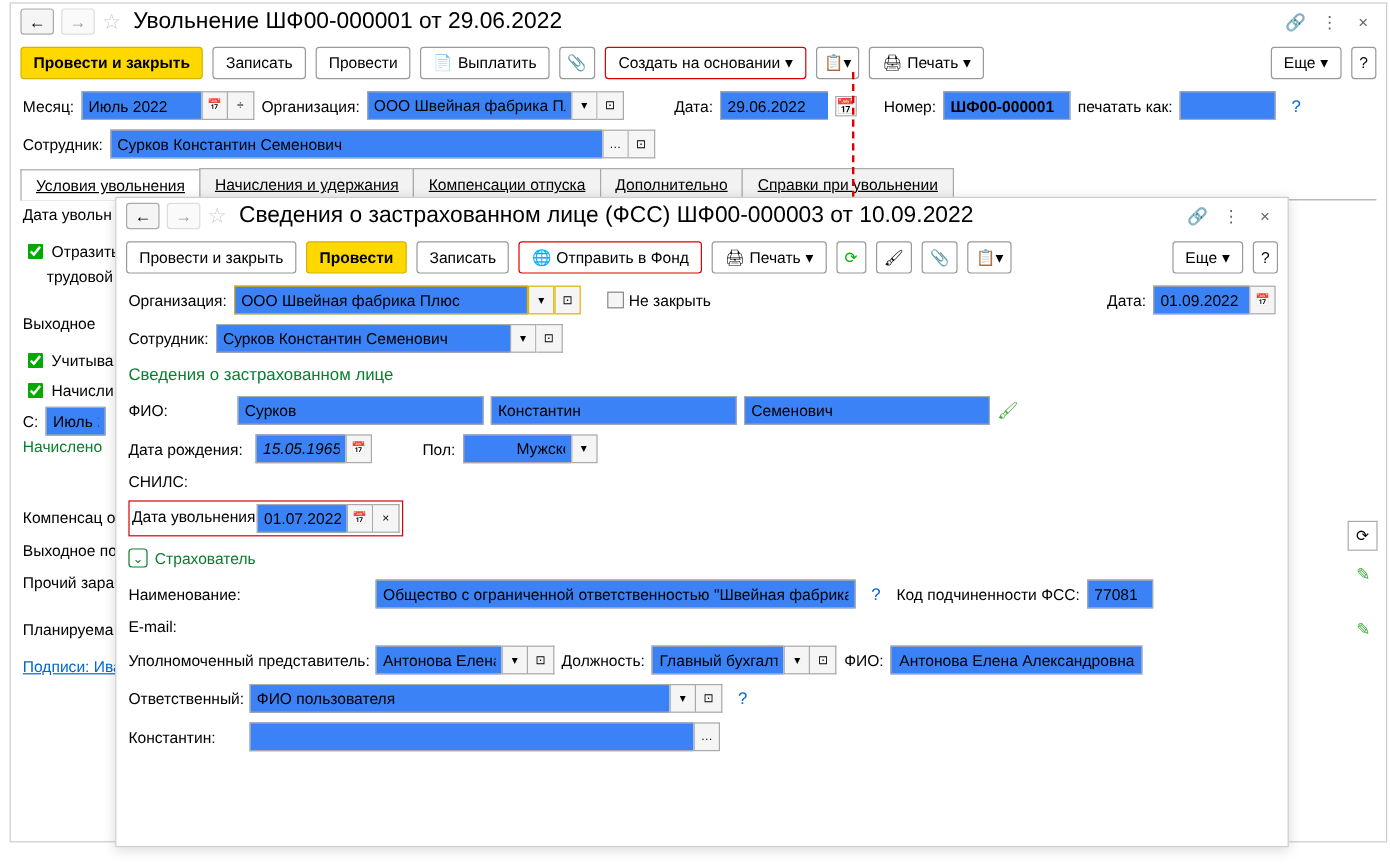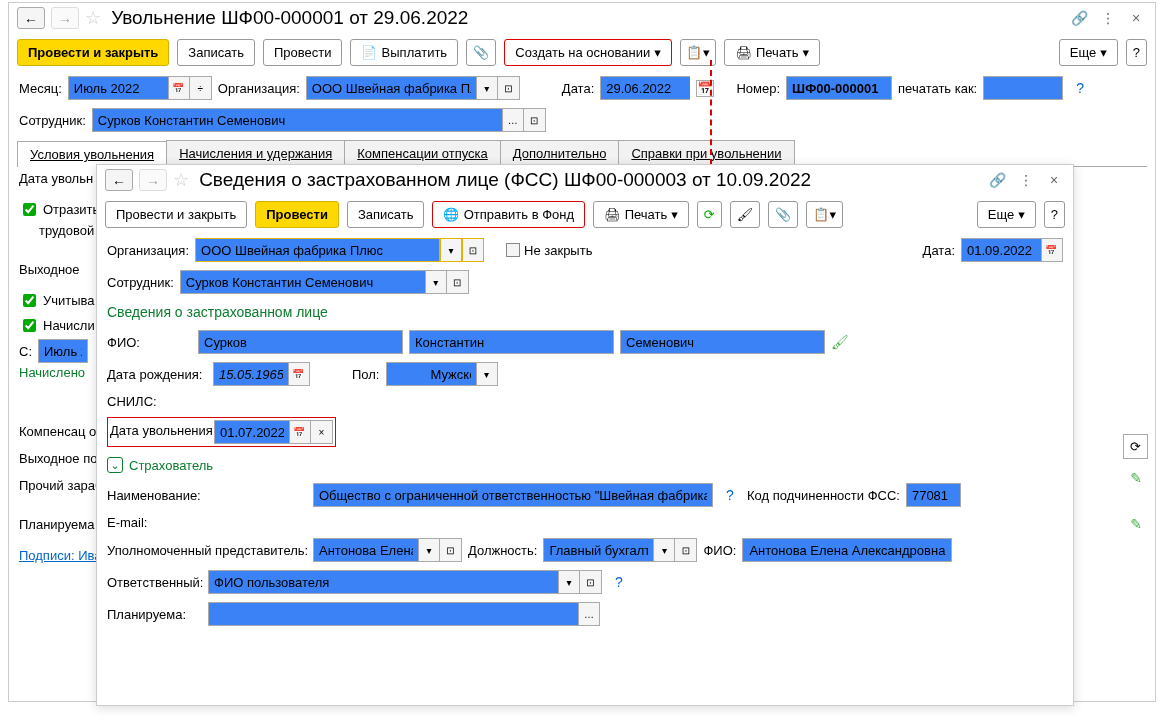--- a/index.html
+++ b/index.html
@@ -288,19 +288,19 @@
   <div class="form-row">
     <span class="label" style="width:95px">Ответственный:</span>
     <div class="input-group">
         <input class="input" style="width: 350px;" value="ФИО пользователя">
         <span class="gb">▾</span>
         <span class="gb">⊡</span>
       </div>
     <span class="icon-btn" style="color:#0066cc">?</span>
   </div>
   <div class="form-row">
-    <span class="label" style="width:95px">Планируема:</span>
+    <span class="label" style="width:95px">Константин:</span>
     <div class="input-group">
         <input class="input" style="width: 370px;" value="">
         <span class="gb">…</span>
       </div>
   </div>
 </div>
 
 </body></html>

